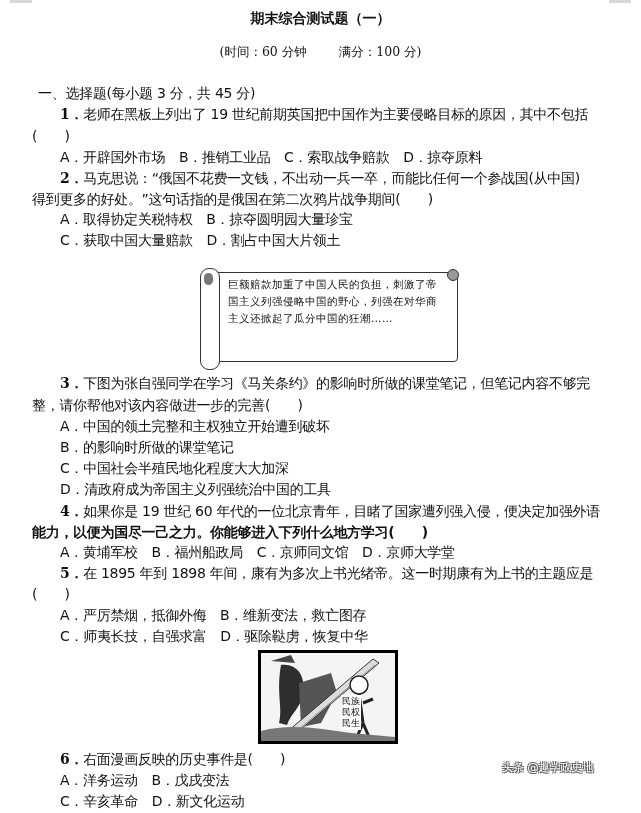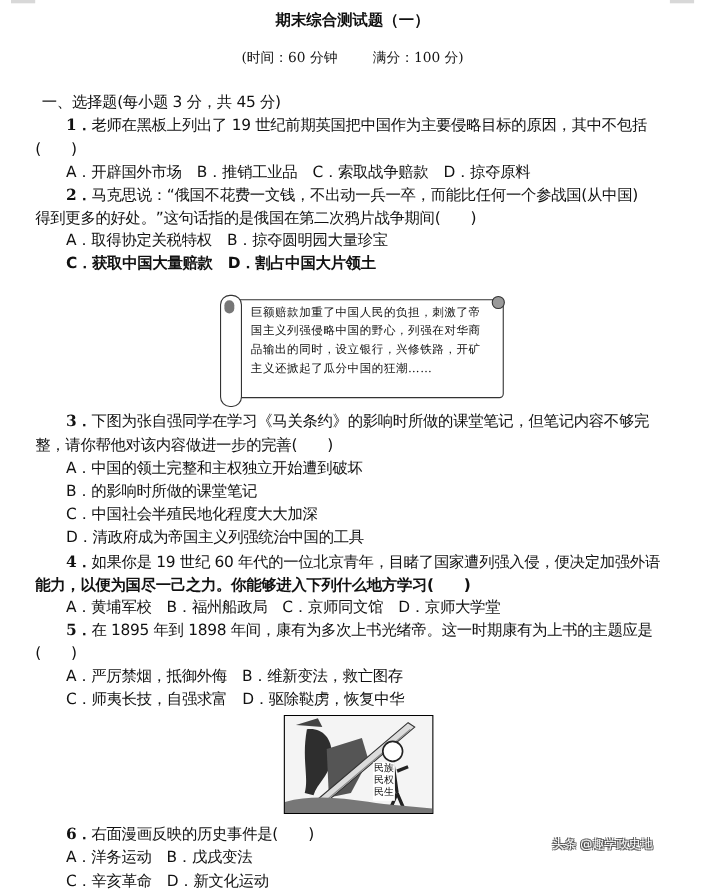--- a/index.html
+++ b/index.html
@@ -19,21 +19,21 @@
                  border: 1.3px solid #333; border-radius: 4px; background: #fff; }
   .scroll-roll { position: absolute; left: 0; top: 0; width: 18px; height: 100px;
                  border: 1.3px solid #333; border-radius: 9px; background: #fff; }
   .scroll-roll .knob { position: absolute; left: 3px; top: 4px; width: 9px; height: 12px;
                        background: #777; border-radius: 5px; }
   .scroll-curl { position: absolute; right: -2px; top: -4px; width: 10px; height: 10px;
                  border: 1.3px solid #333; border-radius: 6px; background: #999; }
   .scroll-text { position: absolute; left: 28px; top: 8px; width: 226px; font-size: 10.5px;
                  line-height: 17px; letter-spacing: 0.5px; font-family: "DejaVu Serif", serif; }
   .cartoon { position: absolute; left: 258px; top: 650px; width: 134px; height: 88px;
-             border: 1px solid #000000; background: #f6f6f6; overflow: hidden; }
+             border: 3px solid #000000; background: #f6f6f6; overflow: hidden; }
   .cartoon svg { display: block; }
   .watermark { position: absolute; left: 502px; top: 760px; font-size: 11px; color: #fff;
                font-family: "DejaVu Sans", sans-serif;
                text-shadow: -1px -1px 0 #555, 1px -1px 0 #555, -1px 1px 0 #555, 1px 1px 0 #555; }
 </style>
 </head>
 <body>
 
 <div class="corner" style="left:10px;width:22px;"></div>
 <div class="corner" style="right:10px;width:22px;"></div>
@@ -50,33 +50,32 @@
   <span class="num">1．</span><span>老师在黑板上列出了 19 世纪前期英国把中国作为主要侵略目标的原因，其中不包括</span>
 </div>
 <div class="line" style="top:127px;">(　　)</div>
 <div class="line ind" style="top:148px;">A．开辟国外市场　B．推销工业品　C．索取战争赔款　D．掠夺原料</div>
 
 <div class="line ind" style="top:169px;">
   <span class="num">2．</span><span>马克思说：“俄国不花费一文钱，不出动一兵一卒，而能比任何一个参战国(从中国)</span>
 </div>
 <div class="line" style="top:190px;">得到更多的好处。”这句话指的是俄国在第二次鸦片战争期间(　　)</div>
 <div class="line ind" style="top:210px;">A．取得协定关税特权　B．掠夺圆明园大量珍宝</div>
-<div class="line ind" style="top:231px;font-weight:bold;">C．获取中国大量赔款　D．割占中国大片领土</div>
+<div class="line ind" style="top:231px;">C．获取中国大量赔款　D．割占中国大片领土</div>
 
 <div class="scroll">
   <div class="scroll-body">
     <div class="scroll-curl"></div>
   </div>
   <div class="scroll-roll">
       <div class="knob"></div>
     </div>
   <div class="scroll-text">
     <div>巨额赔款加重了中国人民的负担，刺激了帝</div>
     <div>国主义列强侵略中国的野心，列强在对华商</div>
-    <div>品输出的同时，设立银行，兴修铁路，开矿</div>
     <div>主义还掀起了瓜分中国的狂潮……</div>
   </div>
 </div>
 
 <div class="line ind" style="top:374px;">
   <span class="num">3．</span><span>下图为张自强同学在学习《马关条约》的影响时所做的课堂笔记，但笔记内容不够完</span>
 </div>
 <div class="line" style="top:396px;">整，请你帮他对该内容做进一步的完善(　　)</div>
 <div class="line ind" style="top:417px;">A．中国的领土完整和主权独立开始遭到破坏</div>
 <div class="line ind" style="top:438px;">B．的影响时所做的课堂笔记</div>

